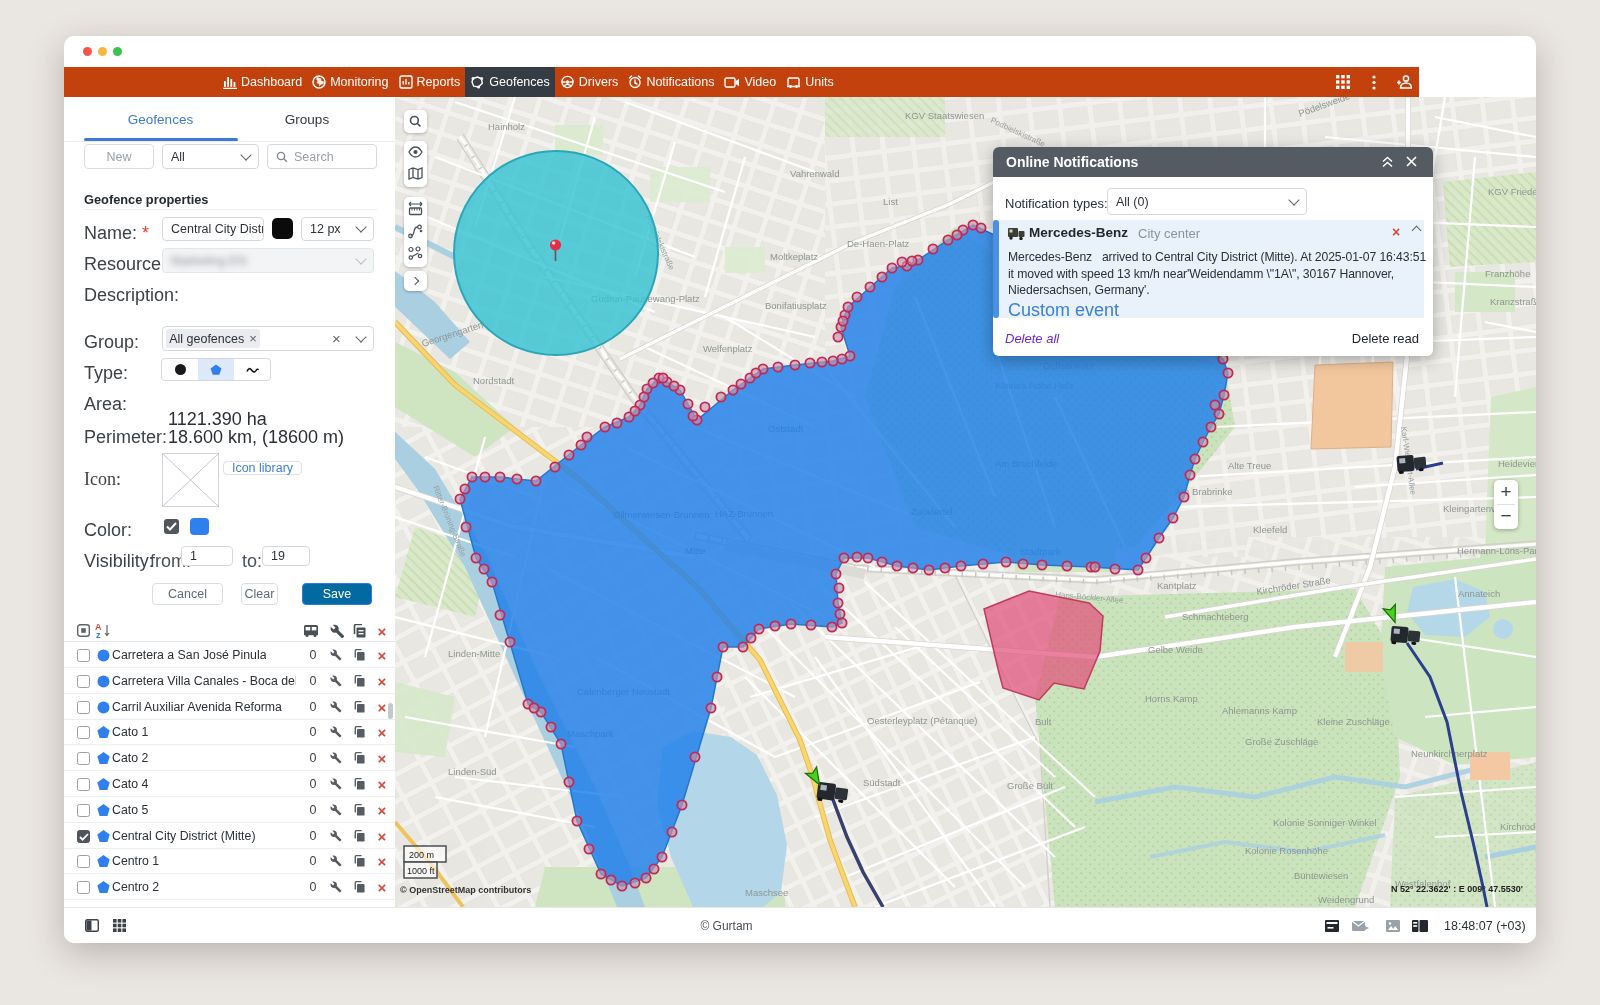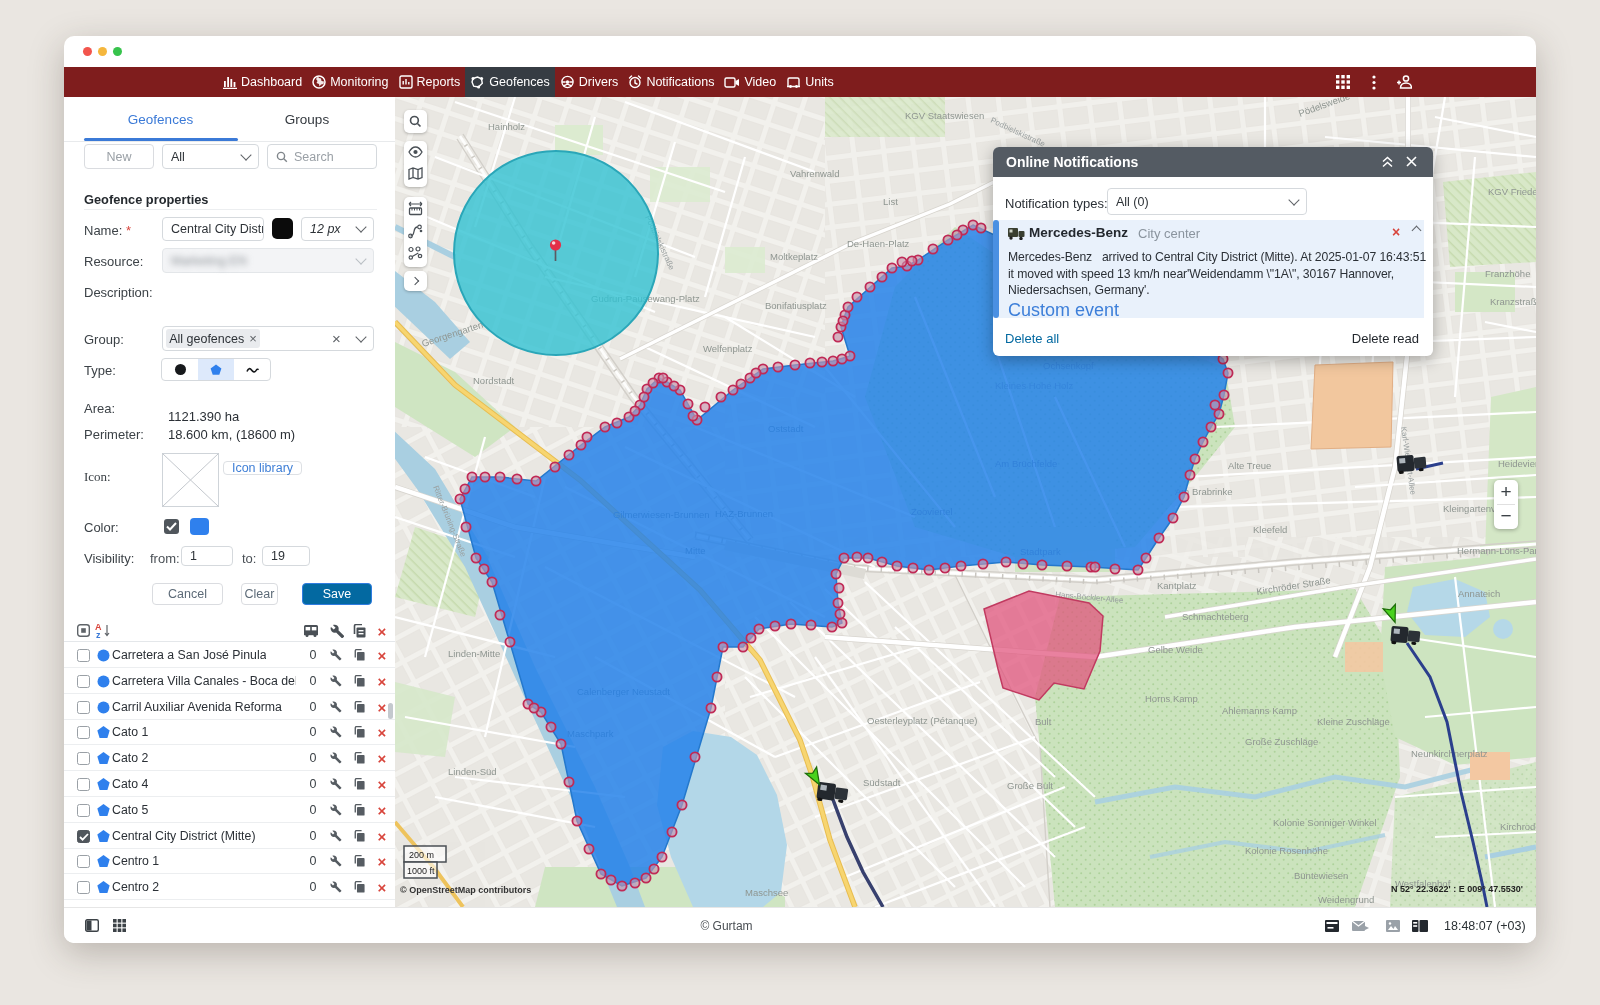--- a/index.html
+++ b/index.html
@@ -1,34 +1,34 @@
 <!DOCTYPE html>
 <html><head>
 <meta charset="utf-8">
 <style>
 *{margin:0;padding:0;box-sizing:border-box;font-family:"Liberation Sans",sans-serif;}
 html,body{width:1600px;height:1005px;background:#eae6e1;overflow:hidden;}
 .win{position:absolute;left:64px;top:36px;width:1472px;height:907px;background:#fff;border-radius:10px;box-shadow:0 10px 35px rgba(60,50,40,.28);overflow:hidden;}
 .dot{position:absolute;top:11px;width:9px;height:9px;border-radius:50%;}
-.nav{position:absolute;left:0;top:31px;width:1472px;height:30px;background:#7f1d1d;display:flex;align-items:center;padding-left:22px;}
+.nav{position:absolute;left:0;top:31px;width:1355px;height:30px;background:#c2410c;display:flex;align-items:center;padding-left:22px;}
 .nav .items{position:absolute;left:154px;top:0;height:30px;display:flex;}
 .nitem{display:flex;align-items:center;gap:4px;padding:0 5px;color:#fff;font-size:12.5px;height:30px;white-space:nowrap;}
 .nitem.active{background:#363c43;}
 .nitem svg{display:block;}
 .main{position:absolute;left:0;top:61px;width:1472px;height:810px;}
 .sidebar{position:absolute;left:0;top:0;width:331px;height:810px;background:#fff;z-index:5;}
 .mapwrap{position:absolute;left:331px;top:0;width:1141px;height:810px;overflow:hidden;background:#eeede8;}
 .statusbar{position:absolute;left:0;top:871px;width:1472px;height:36px;background:#fff;border-top:1px solid #e6e6e6;}
 
 .tab{position:absolute;top:0;height:44px;width:165px;display:flex;align-items:center;justify-content:center;font-size:13.5px;}
 .tabline{position:absolute;left:20px;top:41px;width:154px;height:3px;background:#3b7ad7;border-radius:2px;z-index:2;}
 .tabsep{position:absolute;left:0;top:44px;width:331px;height:1px;background:#e8eaec;}
 .btn{position:absolute;border:1px solid #dadce0;border-radius:4px;background:#fff;font-size:12.5px;display:flex;align-items:center;justify-content:center;}
 .inp{position:absolute;border:1px solid #d5d9dd;border-radius:4px;background:#fff;font-size:12.5px;color:#2d3237;display:flex;align-items:center;padding:0 8px;}
-.lbl{position:absolute;font-size:13px;color:#3c4247;}
+.lbl{position:absolute;font-size:18px;color:#3c4247;}
 .chev{width:8px;height:8px;border-right:1.6px solid #5f6368;border-bottom:1.6px solid #5f6368;transform:rotate(45deg);margin-top:-4px;}
 .row{position:absolute;left:0;width:331px;height:26px;border-bottom:1px solid #eceef0;}
 .rowtxt{position:absolute;left:48px;top:6px;font-size:12.3px;color:#2b3036;white-space:nowrap;max-width:184px;overflow:hidden;}
 .cb{position:absolute;left:13px;top:7px;width:13px;height:13px;border:1.5px solid #9aa0a6;border-radius:2.5px;background:#fff;}
 .zero{position:absolute;left:243px;top:6px;width:12px;text-align:center;font-size:12.5px;color:#3c4247;}
 .xx{position:absolute;left:311px;top:5px;width:14px;height:16px;color:#d8453c;font-size:15px;font-weight:bold;text-align:center;}
 </style>
 </head>
 <body>
 <div class="win">
@@ -572,42 +572,42 @@
             <rect x="10.5" y="4" width="6" height="6" rx="1" fill="#3a3f30"></rect>
             <circle cx="3" cy="11" r="1.7" fill="#222"></circle>
             <circle cx="13" cy="11.5" r="1.7" fill="#222"></circle>
           </svg>
   <div style="position:absolute;left:36px;top:78px;font-size:13.5px;font-weight:bold;color:#23282e;">Mercedes-Benz</div>
   <div style="position:absolute;left:145px;top:79px;font-size:13px;color:#8a949e;">City center</div>
   <div style="position:absolute;left:399px;top:77px;font-size:14px;font-weight:bold;color:#d8453c;">×</div>
   <div style="position:absolute;left:420px;top:80px;width:7px;height:7px;border-left:1.6px solid #5f6368;border-top:1.6px solid #5f6368;transform:rotate(45deg);"></div>
   <div style="position:absolute;left:15px;top:102px;width:419px;font-size:12.2px;line-height:16.5px;color:#2b3036;letter-spacing:-.1px;">Mercedes-Benz&nbsp;&nbsp;&nbsp;arrived to Central City District (Mitte). At 2025-01-07 16:43:51 it moved with speed 13 km/h near'Weidendamm \"1A\", 30167 Hannover, Niedersachsen, Germany'.</div>
   <div style="position:absolute;left:15px;top:153px;font-size:18px;color:#3d7fd9;">Custom event</div>
-  <div style="position:absolute;left:12px;top:184px;font-size:13px;color:#0369a1;">Delete all</div>
+  <div style="position:absolute;left:12px;top:184px;font-size:13px;color:#6d28d9;font-style:italic;">Delete all</div>
   <div style="position:absolute;right:14px;top:184px;font-size:13px;color:#23282e;">Delete read</div>
 </div>
 
 </div>
     <div class="sidebar" id="sidebar">
       <div class="tab" style="left:14px;color:#3b7ad7;">Geofences</div>
       <div class="tab" style="left:203px;width:80px;color:#33383e;">Groups</div>
       <div class="tabline"></div>
       <div class="tabsep"></div>
       <div class="btn" style="left:20px;top:47px;width:70px;height:25px;color:#9aa0a6;">New</div>
       <div class="inp" style="left:98px;top:47px;width:97px;height:25px;justify-content:space-between;">All<span class="chev"></span></div>
       <div class="inp" style="left:203px;top:47px;width:110px;height:25px;color:#9aa0a6;gap:6px;"><svg width="12" height="12" viewBox="0 0 12 12">
             <circle cx="5" cy="5" r="3.6" fill="none" stroke="#80868b" stroke-width="1.4"></circle>
             <path d="m7.8 7.8 3 3" stroke="#80868b" stroke-width="1.4"></path>
           </svg>Search</div>
       <div style="position:absolute;left:20px;top:95px;font-size:12.8px;font-weight:bold;color:#24292e;">Geofence properties</div>
       <div style="position:absolute;left:20px;top:112px;width:293px;height:1px;background:#eceef0;"></div>
       <div class="lbl" style="left:20px;top:126px;">Name: <span style="color:#d8453c">*</span></div>
       <div class="inp" style="left:98px;top:120px;width:102px;height:24px;white-space:nowrap;overflow:hidden;">Central City Distr</div>
       <div style="position:absolute;left:208px;top:121px;width:21px;height:21px;background:#0b0b0b;border-radius:5px;"></div>
-      <div class="inp" style="left:237px;top:120px;width:73px;height:24px;justify-content:space-between;font-style:italic;">12 px<span class="chev"></span></div>
+      <div class="inp" style="left:237px;top:120px;width:73px;height:24px;justify-content:space-between;">12 px<span class="chev"></span></div>
       <div class="lbl" style="left:20px;top:157px;">Resource:</div>
       <div class="inp" style="left:98px;top:151px;width:212px;height:25px;background:#f3f4f6;border-color:#e3e6e9;justify-content:space-between;">
           <span style="filter:blur(3px);color:#8b9096;">Marketing EN</span>
           <span class="chev" style="border-color:#b9bec4;"></span>
         </div>
       <div class="lbl" style="left:20px;top:188px;">Description:</div>
       <div class="lbl" style="left:20px;top:235px;">Group:</div>
       <div class="inp" style="left:98px;top:229px;width:212px;height:25px;"></div>
       <div style="position:absolute;left:102px;top:232px;width:94px;height:19px;background:#e9ebee;border-radius:3px;font-size:12.5px;color:#2d3237;display:flex;align-items:center;justify-content:center;gap:5px;">All geofences<span style="color:#5f6368;font-size:13px;">×</span></div>
       <div style="position:absolute;left:268px;top:233px;color:#5f6368;font-size:15px;">×</div>
@@ -621,21 +621,21 @@
             <svg width="12" height="12" viewBox="0 0 12 12">
               <polygon fill="#2f80ed" points="6,0.5 11.4,4.4 9.3,10.8 2.7,10.8 0.6,4.4"></polygon>
             </svg>
           </div>
         <div style="flex:1;display:flex;align-items:center;justify-content:center;">
             <svg width="13" height="11" viewBox="0 0 13 11">
               <path d="M1 7.5 C2.3 4.3 4 3.8 5.5 6 C7 8.2 8.6 8.6 10 6.6 C10.9 5.3 11.8 4.9 12.6 5.7" fill="none" stroke="#17191c" stroke-width="1.6"></path>
             </svg>
           </div>
       </div>
-      <div class="lbl" style="left:20px;top:304px;">Area:</div>
+      <div class="lbl" style="left:20px;top:297px;">Area:</div>
       <div class="lbl" style="left:104px;top:312px;color:#2b3036;">1121.390 ha</div>
       <div class="lbl" style="left:20px;top:330px;">Perimeter:</div>
       <div class="lbl" style="left:104px;top:330px;color:#2b3036;">18.600 km, (18600 m)</div>
       <div class="lbl" style="left:20px;top:372px;font-family:Liberation Serif, serif;">Icon:</div>
       <svg style="position:absolute;left:98px;top:356px;" width="57" height="54">
           <rect x=".5" y=".5" width="56" height="53" fill="#fff" stroke="#cfd4d9"></rect>
           <path d="M.5.5 56.5 53.5M56.5.5.5 53.5" stroke="#c3c8cd" stroke-width="1"></path>
         </svg>
       <div class="btn" style="left:159px;top:364px;width:79px;height:14px;color:#3f7fd6;border-color:#dde0e4;">Icon library</div>
       <div class="lbl" style="left:20px;top:423px;">Color:</div>

